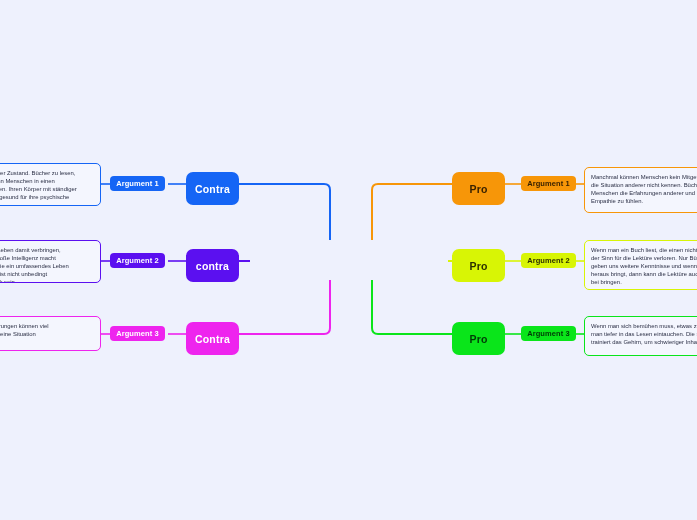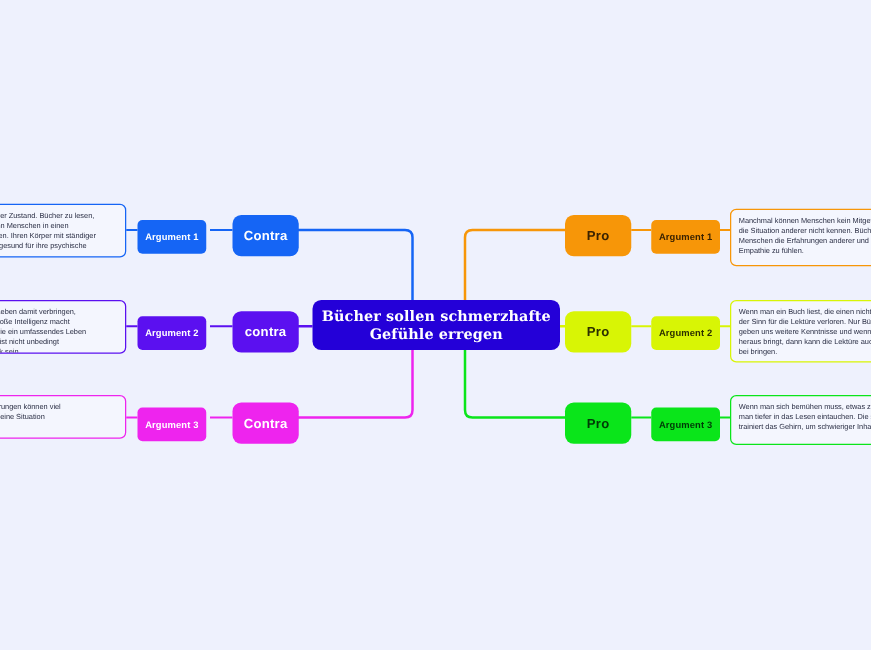--- a/index.html
+++ b/index.html
@@ -64,21 +64,21 @@
     font-size: 10.5px;
     font-weight: bold;
     letter-spacing: 0.2px;
     box-sizing: border-box;
   }
 
   
   .arg-node {
     position: absolute;
     width: 55px;
-    height: 27px;
+    height: 15px;
     border-radius: 4px;
     display: flex;
     align-items: center;
     justify-content: center;
     font-size: 7.5px;
     font-weight: bold;
     letter-spacing: 0.1px;
     box-sizing: border-box;
   }
 
@@ -125,26 +125,20 @@
 
     <path d="M 448 261 L 452 261" fill="none" stroke="#d8f505" stroke-width="2"></path>
     <path d="M 505 261 L 521 261" fill="none" stroke="#d8f505" stroke-width="1.6"></path>
     <path d="M 576 261 L 584 261" fill="none" stroke="#d8f505" stroke-width="1.6"></path>
 
     <path d="M 372 280 L 372 328 Q 372 334 378 334 L 452 334" fill="none" stroke="#0ae51a" stroke-width="2"></path>
     <path d="M 505 334 L 521 334" fill="none" stroke="#0ae51a" stroke-width="1.6"></path>
     <path d="M 576 334 L 584 334" fill="none" stroke="#0ae51a" stroke-width="1.6"></path>
   </svg>
 
-  <div class="central-node">
-    <div>
-      <span>Bücher sollen schmerzhafte</span>
-      <span>Gefühle erregen</span>
-    </div>
-  </div>
 
   <div class="side-node" style="left:186px; top:172px; background:#1565f5; color:#ffffff;">
     <span>Contra</span>
   </div>
   <div class="arg-node" style="left:110px; top:176px; background:#1565f5; color:#ffffff;">
     <span>Argument 1</span>
   </div>
   <div class="panel" style="left:-74px; top:163px; width:175px; height:43px; border-color:#1565f5;">
 
     <div class="panel-body">Depression ist ein schwerer Zustand. Bücher zu lesen,

